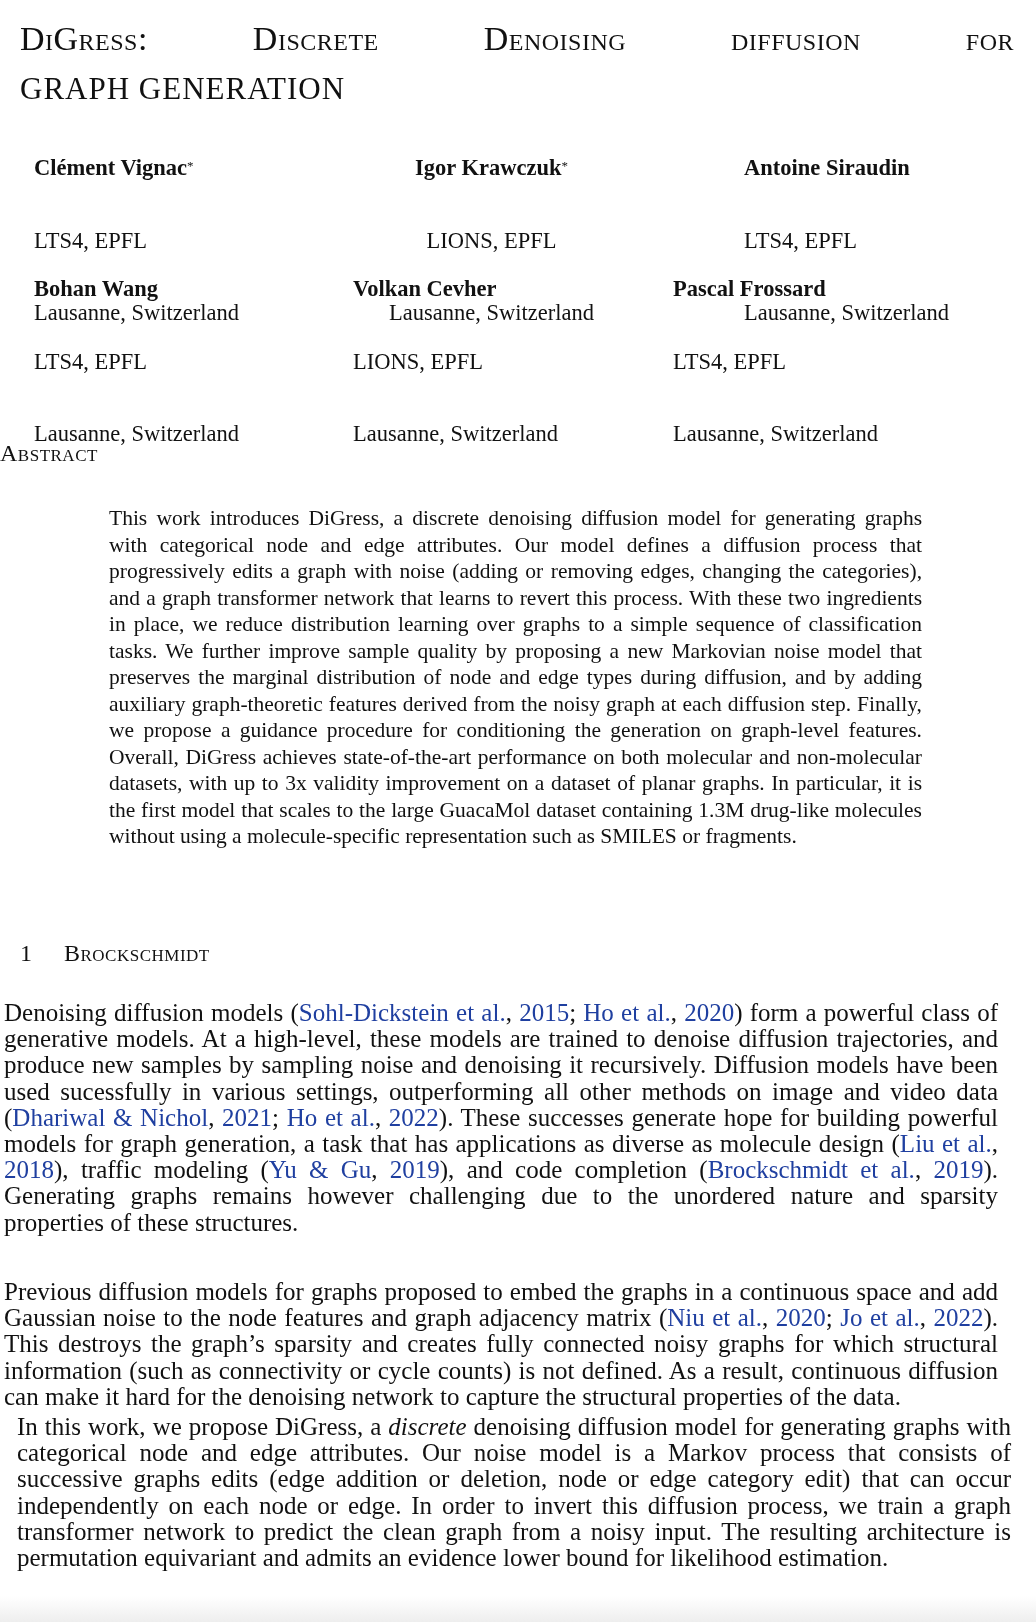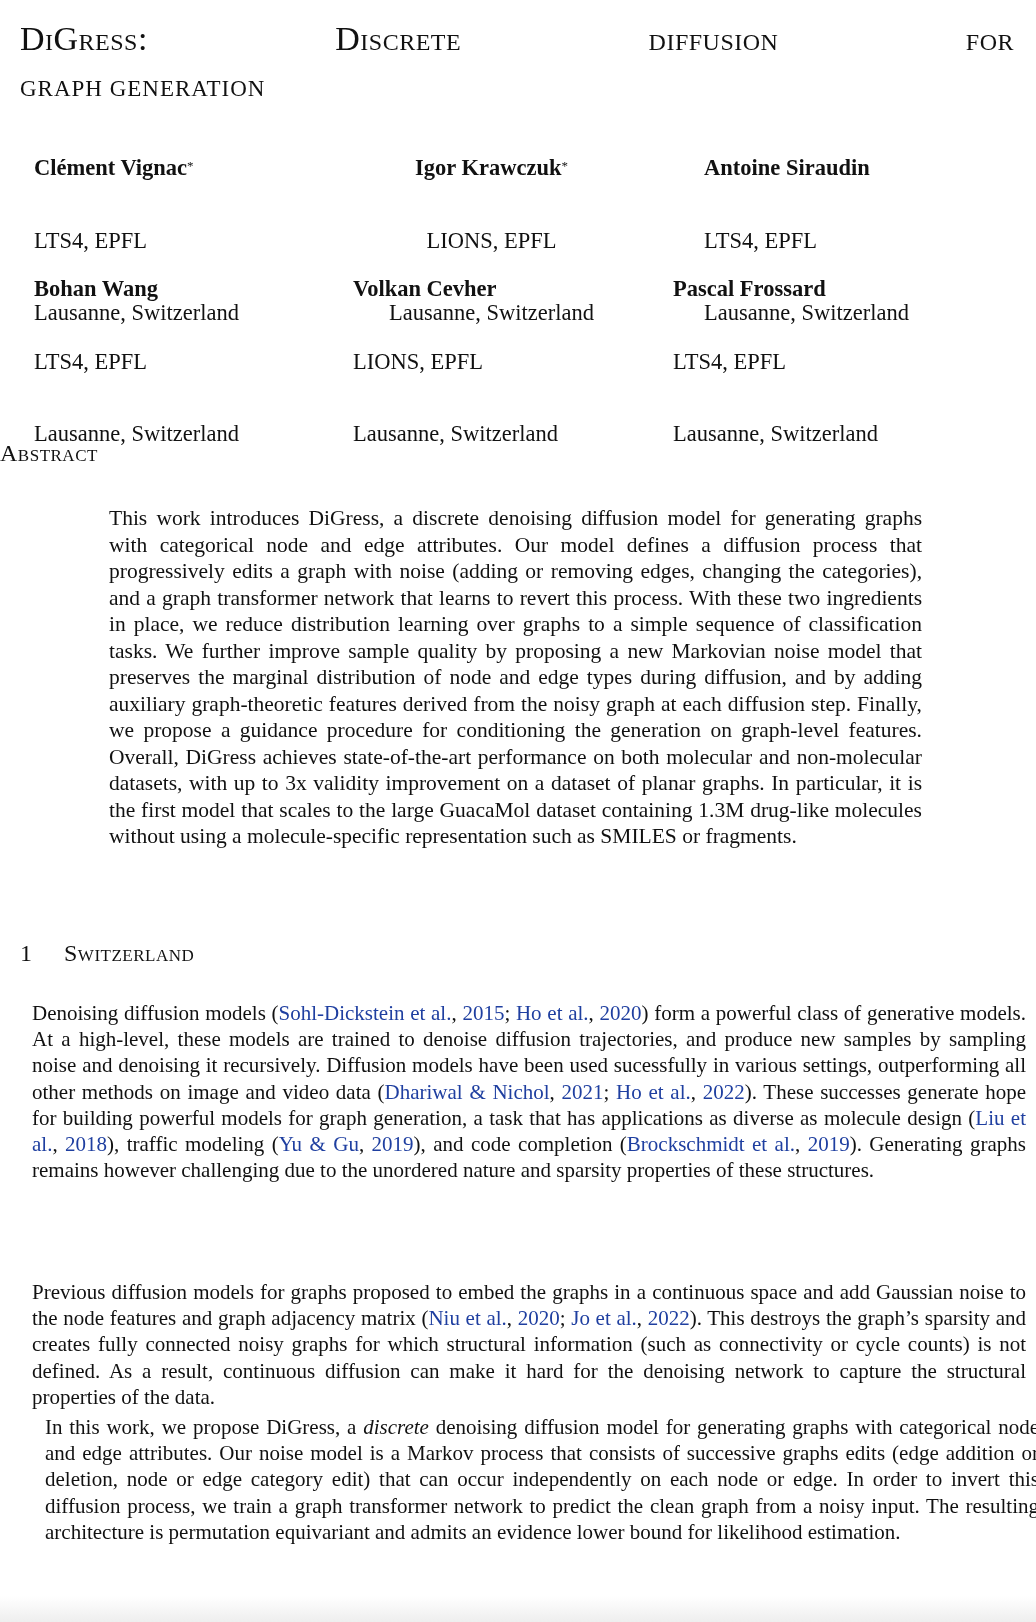--- a/index.html
+++ b/index.html
@@ -8,21 +8,21 @@
     font-family: "Liberation Serif", "DejaVu Serif", serif; color: #111111;
   }
   .page { position: absolute; left: 0; top: 0; width: 900px; height: 1622px; }
 
   .title {
     position: absolute; left: 20px; top: 14px; width: 994px;
     font-size: 34px; line-height: 50px; letter-spacing: 0.5px;
     font-variant: small-caps; text-align: justify; text-align-last: left;
   }
   .title .line1 { display: flex; justify-content: space-between; width: 994px; }
-  .title .line2 { display: block; font-variant: normal; font-size: 23px; letter-spacing: 1px; }
+  .title .line2 { display: block; font-variant: normal; font-size: 31px; letter-spacing: 1px; }
 
   .authors { position: absolute; left: 0; top: 0; }
   .author { position: absolute; font-size: 22.5px; line-height: 27.5px; white-space: nowrap; }
   .author .name { font-weight: bold; display: block; }
   .author .aff, .author .loc { display: block; margin-top: 45px; }
   .author sup { font-size: 13px; font-weight: normal; vertical-align: top; position: relative; top: -2px; }
 
   .abstract-heading {
     position: absolute; left: 0; width: 1036px; top: 440px; text-align: left;
     font-size: 24px; font-variant: small-caps; letter-spacing: 0.5px;
@@ -32,22 +32,22 @@
     font-size: 21.5px; line-height: 26.5px; text-align: justify;
   }
 
   .section-heading {
     position: absolute; left: 20px; top: 940px; font-size: 24px;
     font-variant: small-caps; letter-spacing: 0.5px;
   }
   .section-heading .num { display: inline-block; width: 44px; }
 
   .para {
-    position: absolute; left: 32px; width: 994px;
-    font-size: 21px; line-height: 26.2px; text-align: justify;
+    position: absolute; left: 4px; width: 994px;
+    font-size: 25px; line-height: 26.2px; text-align: justify;
   }
   .p1 { top: 1000px; }
   .p2 { top: 1279px; }
   .p3 { top: 1401px; }
 
   .cite { color: #1f3fa0; text-decoration: none; }
   em { font-style: italic; }
 
   .bottom-fade {
     position: absolute; left: 0; top: 1596px; width: 1036px; height: 26px;
@@ -56,38 +56,39 @@
 </style>
 </head>
 <body>
 
 <div class="page">
 
   <h1 class="title" style="margin:0;font-weight:normal;">
     <span class="line1">
       <span>DiGress:</span>
       <span>Discrete</span>
+      <span>Denoising</span>
       <span>diffusion</span>
       <span>for</span>
     </span>
     <span class="line2">GRAPH GENERATION</span>
   </h1>
 
   <div class="authors">
     <div class="author" style="left:34px; top:154px;">
       <span class="name"><span>Clément Vignac</span><sup>*</sup></span>
       <span class="aff">LTS4, EPFL</span>
       <span class="loc">Lausanne, Switzerland</span>
     </div>
     <div class="author" style="left:389px; top:154px;text-align:center;">
       <span class="name"><span>Igor Krawczuk</span><sup>*</sup></span>
       <span class="aff">LIONS, EPFL</span>
       <span class="loc">Lausanne, Switzerland</span>
     </div>
-    <div class="author" style="left:704px; top:154px;">
+    <div class="author" style="left:744px; top:154px;">
       <span class="name">Antoine Siraudin</span>
       <span class="aff">LTS4, EPFL</span>
       <span class="loc">Lausanne, Switzerland</span>
     </div>
     <div class="author" style="left:34px; top:275px;">
       <span class="name">Bohan Wang</span>
       <span class="aff">LTS4, EPFL</span>
       <span class="loc">Lausanne, Switzerland</span>
     </div>
     <div class="author" style="left:353px; top:275px;">
@@ -99,21 +100,21 @@
       <span class="name">Pascal Frossard</span>
       <span class="aff">LTS4, EPFL</span>
       <span class="loc">Lausanne, Switzerland</span>
     </div>
   </div>
 
   <div class="abstract-heading">Abstract</div>
   <p class="abstract-body" style="margin:0;">This work introduces DiGress, a discrete denoising diffusion model for generating graphs with categorical node and edge attributes.  Our model defines a diffusion process that progressively edits a graph with noise (adding or removing edges, changing the categories), and a graph transformer network that learns to revert this process.  With these two ingredients in place, we reduce distribution learning over graphs to a simple sequence of classification tasks.  We further improve sample quality by proposing a new Markovian noise model that preserves the marginal distribution of node and edge types during diffusion, and by adding auxiliary graph-theoretic features derived from the noisy graph at each diffusion step.  Finally, we propose a guidance procedure for conditioning the generation on graph-level features.  Overall, DiGress achieves state-of-the-art performance on both molecular and non-molecular datasets, with up to 3x validity improvement on a dataset of planar graphs. In particular, it is the first model that scales to the large GuacaMol dataset containing 1.3M drug-like molecules without using a molecule-specific representation such as SMILES or fragments.</p>
 
   <h2 class="section-heading" style="margin:0;font-weight:normal;">
-    <span class="num">1</span><span>Switzerland</span>
+    <span class="num">1</span><span>Brockschmidt</span>
   </h2>
 
   <p class="para p1" style="margin:0;">
     <span>Denoising diffusion models (</span><a class="cite">Sohl-Dickstein et al.</a><span>, </span><a class="cite">2015</a><span>; </span><a class="cite">Ho et al.</a><span>, </span><a class="cite">2020</a><span>) form a powerful class of generative models.  At a high-level, these models are trained to denoise diffusion trajectories, and produce new samples by sampling noise and denoising it recursively.  Diffusion models have been used sucessfully in various settings, outperforming all other methods on image and video data (</span><a class="cite">Dhariwal &amp; Nichol</a><span>, </span><a class="cite">2021</a><span>; </span><a class="cite">Ho et al.</a><span>, </span><a class="cite">2022</a><span>).  These successes generate hope for building powerful models for graph generation, a task that has applications as diverse as molecule design (</span><a class="cite">Liu et al.</a><span>, </span><a class="cite">2018</a><span>), traffic modeling (</span><a class="cite">Yu &amp; Gu</a><span>, </span><a class="cite">2019</a><span>), and code completion (</span><a class="cite">Brockschmidt et al.</a><span>, </span><a class="cite">2019</a><span>).  Generating graphs remains however challenging due to the unordered nature and sparsity properties of these structures.</span>
   </p>
 
   <p class="para p2" style="margin:0;">
     <span>Previous diffusion models for graphs proposed to embed the graphs in a continuous space and add Gaussian noise to the node features and graph adjacency matrix (</span><a class="cite">Niu et al.</a><span>, </span><a class="cite">2020</a><span>; </span><a class="cite">Jo et al.</a><span>, </span><a class="cite">2022</a><span>).  This destroys the graph’s sparsity and creates fully connected noisy graphs for which structural information (such as connectivity or cycle counts) is not defined.  As a result, continuous diffusion can make it hard for the denoising network to capture the structural properties of the data.</span>
   </p>
 

